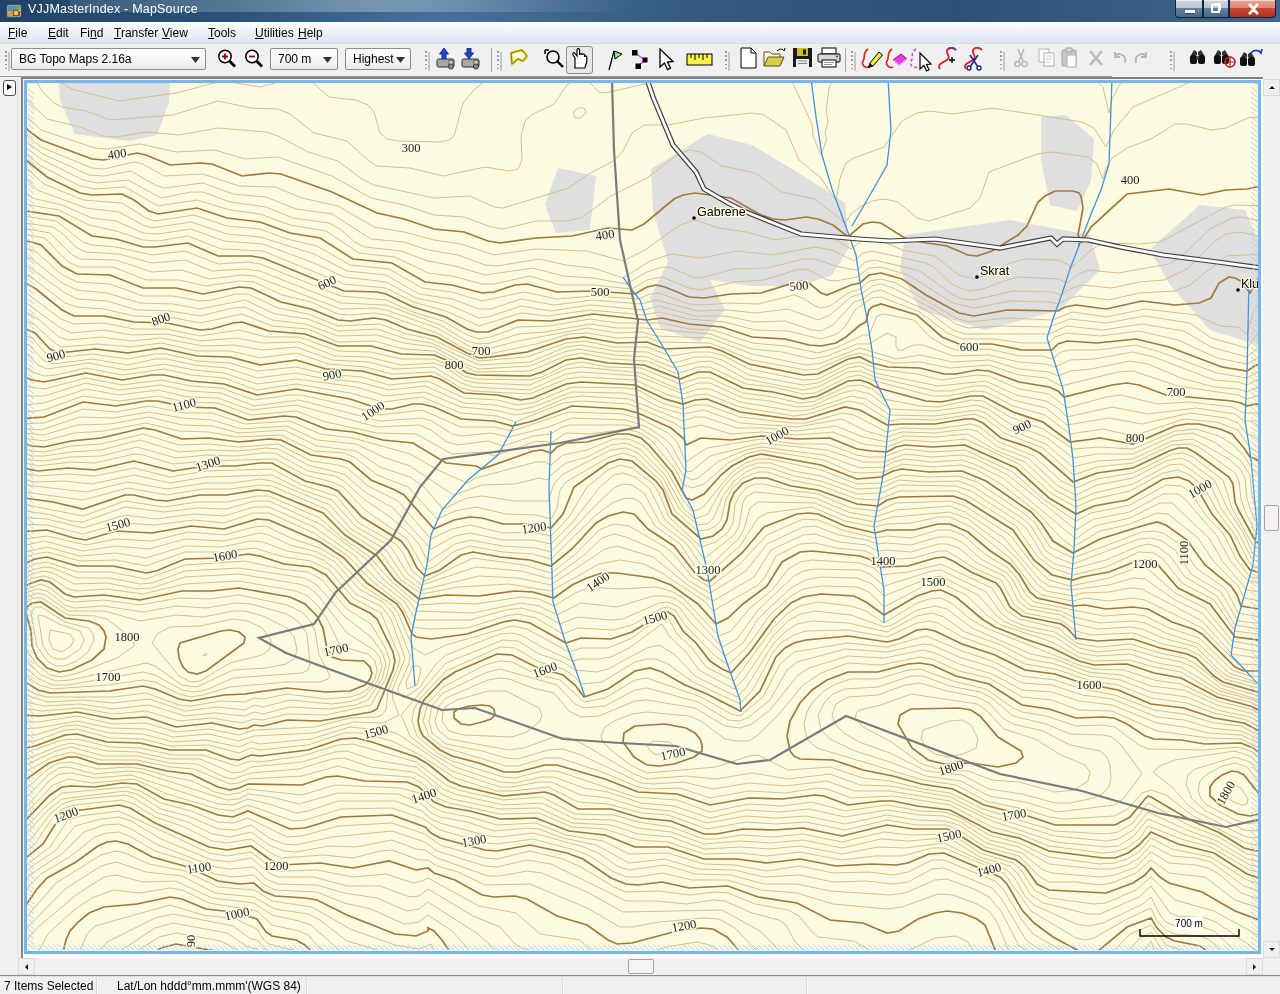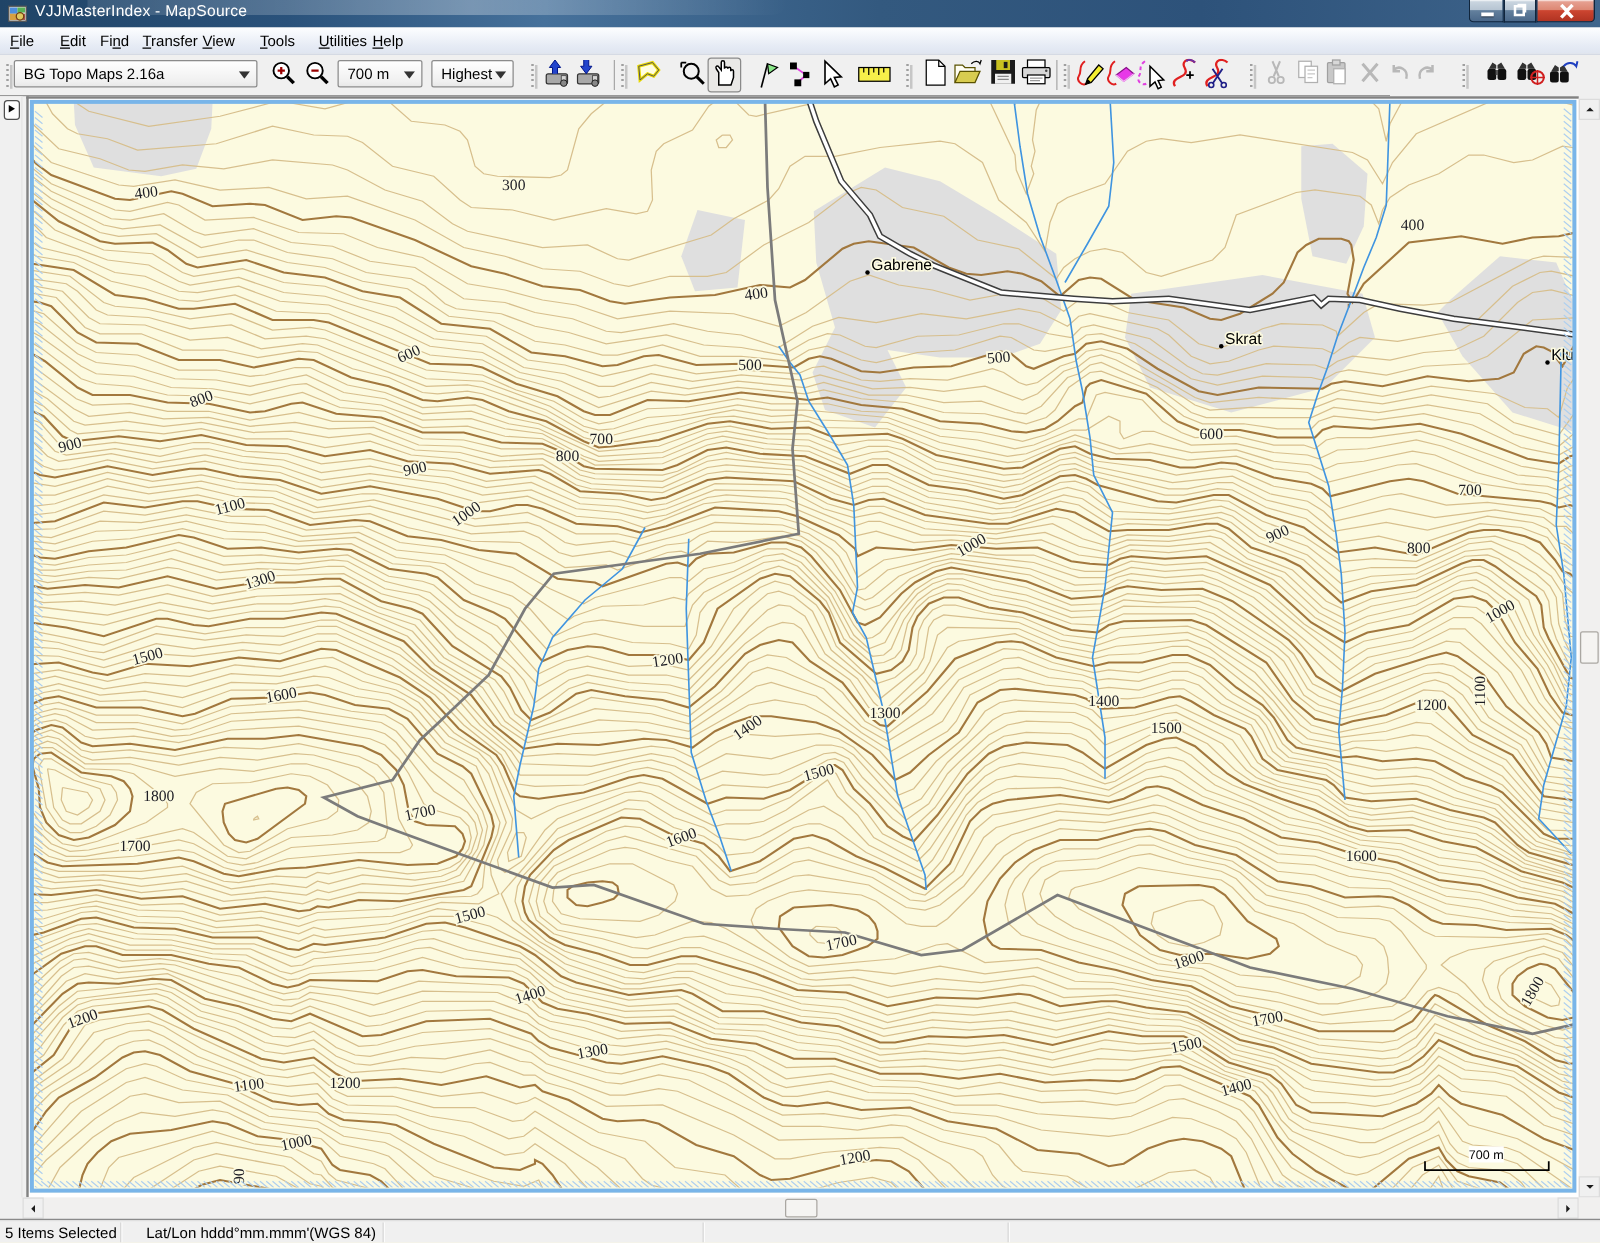--- a/index.html
+++ b/index.html
@@ -366,19 +366,19 @@
       <div class="arr" style="border-right-color:#1c1c1c;margin-left:-3px"></div>
     </div>
   <div class="sbtn" style="left:1228px;top:0;width:17px;height:17px">
       <div class="arr" style="border-left-color:#1c1c1c;margin-left:3px"></div>
     </div>
   <div class="thumb" style="left:610px;top:1px;width:26px;height:15px"></div>
 </div>
 <div id="corner" class="abs"></div>
 <div id="topline" class="abs"></div>
 <div id="status" class="abs">
-  <span style="left:4px">5 Items Selected</span>
+  <span style="left:4px">7 Items Selected</span>
   <span style="left:117px">Lat/Lon hddd°mm.mmm'(WGS&nbsp;84)</span>
   <div class="ssep" style="left:96px"></div>
   <div class="ssep" style="left:306px"></div>
   <div class="ssep" style="left:562px"></div>
   <div class="ssep" style="left:806px"></div>
 </div>
 
 </body></html>

